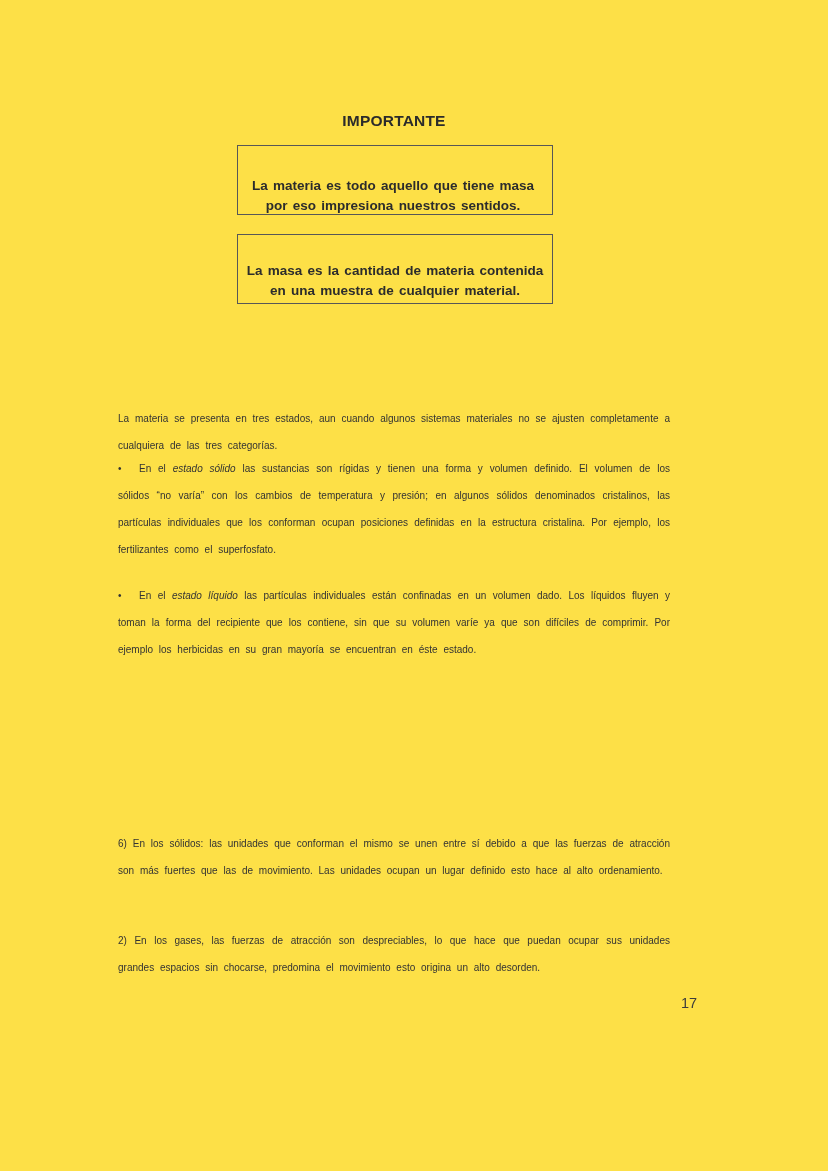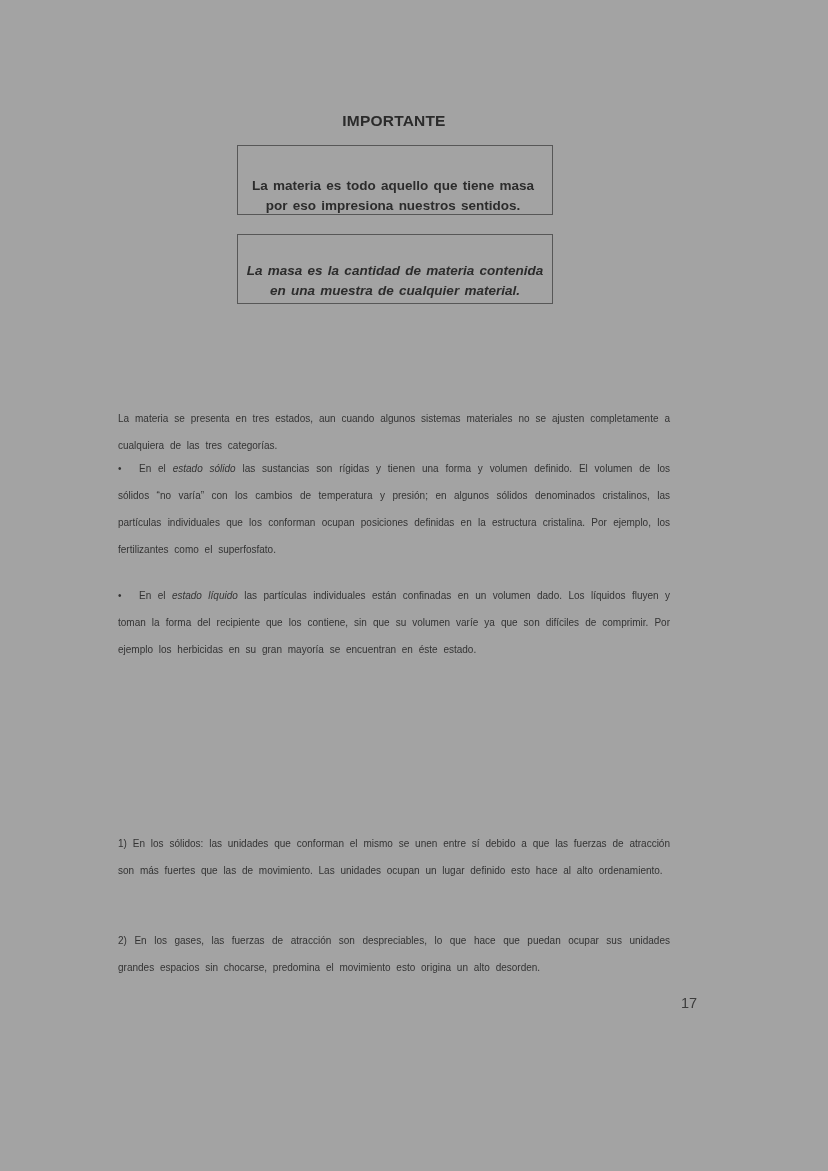--- a/index.html
+++ b/index.html
@@ -4,21 +4,21 @@
 <style>
   html, body {
     margin: 0;
     padding: 0;
     background: #ffffff;
   }
   .page {
     position: relative;
     width: 828px;
     height: 1171px;
-    background: #a3a3a3;
+    background: #fde047;
     font-family: "Liberation Sans", "DejaVu Sans", sans-serif;
     color: #333333;
     overflow: hidden;
   }
   .doc-title {
     position: absolute;
     left: 118px;
     top: 110px;
     width: 552px;
     text-align: center;
@@ -38,21 +38,21 @@
     text-align: center;
     font-size: 13.5px;
     font-weight: bold;
     line-height: 20.5px;
     color: #2c2c2c;
     white-space: pre-line;
     word-spacing: 1.5px;
     overflow: hidden;
   }
   .callout-1 { top: 145px; padding: 9px 8px 0 4px; }
-  .callout-2 { top: 234px; padding: 5px 4px 0 4px; font-style: italic; }
+  .callout-2 { top: 234px; padding: 5px 4px 0 4px; }
   .section-heading {
     position: absolute;
     left: 118px;
     top: 352px;
     width: 552px;
     font-size: 15.3px;
     font-weight: bold;
     color: #2b2b2b;
     line-height: 21.5px;
   }
@@ -106,19 +106,19 @@
 
 
   <p class="para p-intro">La materia se presenta en tres estados, aun cuando algunos sistemas mate­riales no se ajusten completamente a cualquiera de las tres categorías.</p>
 
   <p class="para p-bullet1"><span class="mk">•</span><span>En el </span><span class="it">estado sólido</span><span> las sustancias son rígidas y tienen una forma y volu­men definido. El volumen de los sólidos “no varía” con los cambios de tempe­ratura y presión; en algunos sólidos denominados cristalinos, las partículas in­dividuales que los conforman ocupan posiciones definidas en la estructura cristalina. Por ejemplo, los fertilizantes como el superfosfato.</span></p>
 
   <p class="para p-bullet2"><span class="mk">•</span><span>En el </span><span class="it">estado líquido</span><span> las partículas individuales están confinadas en un vo­lumen dado. Los líquidos fluyen y toman la forma del recipiente que los con­tiene, sin que su volumen varíe ya que son difíciles de comprimir. Por ejem­plo los herbicidas en su gran mayoría se encuentran en éste estado.</span></p>
 
 
 
-  <p class="para p-factor1">1) En los sólidos: las unidades que conforman el mismo se unen entre sí de­bido a que las fuerzas de atracción son más fuertes que las de movimiento. Las unidades ocupan un lugar definido esto hace al alto ordenamiento.</p>
+  <p class="para p-factor1">6) En los sólidos: las unidades que conforman el mismo se unen entre sí de­bido a que las fuerzas de atracción son más fuertes que las de movimiento. Las unidades ocupan un lugar definido esto hace al alto ordenamiento.</p>
 
   <p class="para p-factor2">2) En los gases, las fuerzas de atracción son despreciables, lo que hace que puedan ocupar sus unidades grandes espacios sin chocarse, predomina el movimiento esto origina un alto desorden.</p>
 
   <div class="page-number">17</div>
 
 </div>
 
 </body></html>

